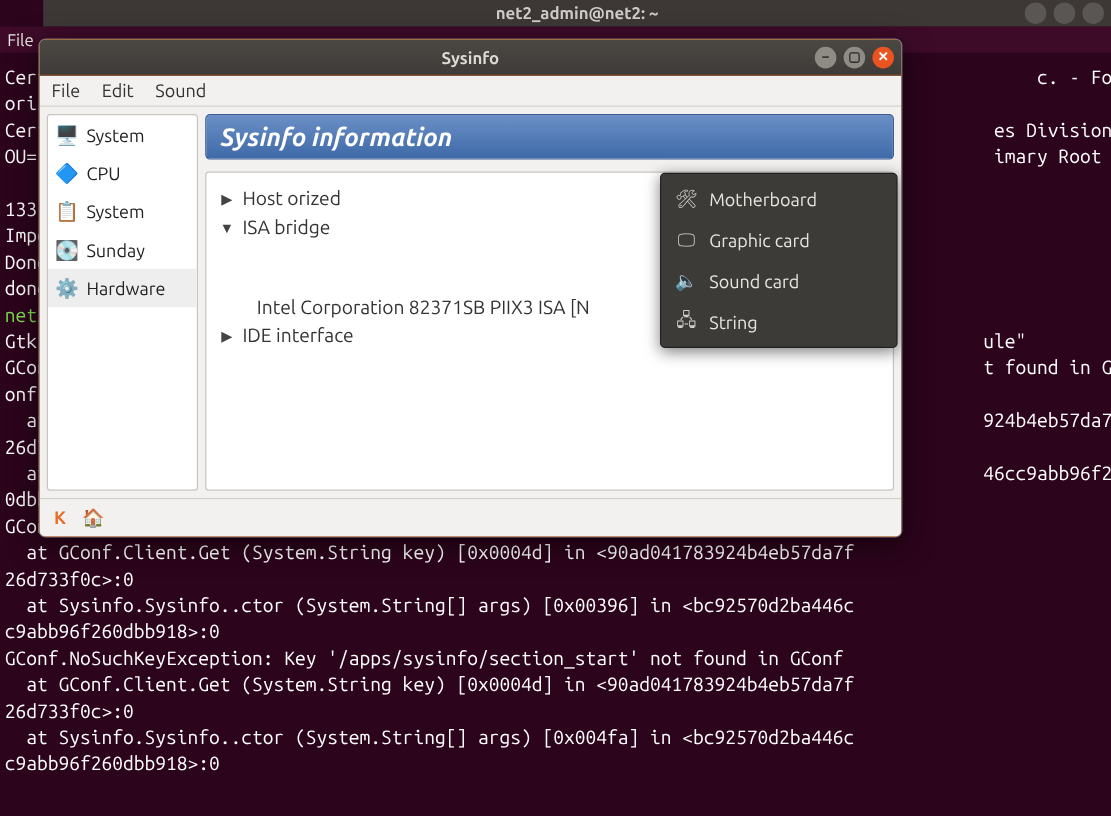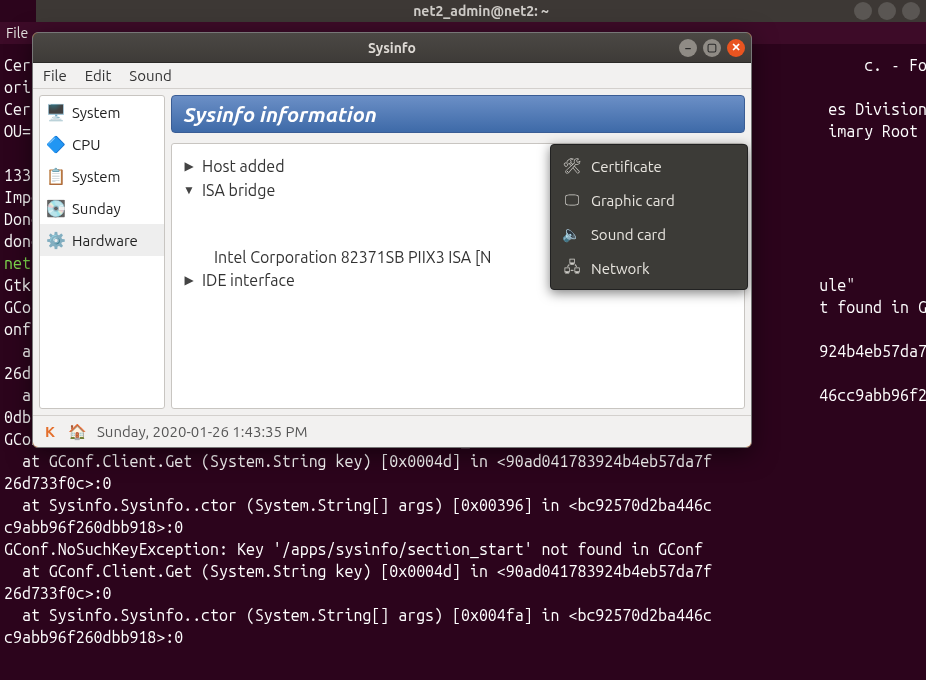--- a/index.html
+++ b/index.html
@@ -303,53 +303,52 @@
       <div class="side-item selected">
         <span class="side-icon">⚙️</span>
         <span>Hardware</span>
       </div>
     </div>
     <div class="si-main">
       <div class="si-main-title">Sysinfo information</div>
       <div class="si-main-content">
         <div class="tree-row">
           <span class="arrow">▶</span>
-          <span>Host added</span>
+          <span>Host orized</span>
         </div>
         <div class="tree-row">
           <span class="arrow">▼</span>
           <span>ISA bridge</span>
         </div>
         <div class="tree-child">
           <span>Intel Corporation 82371SB PIIX3 ISA [N</span>
         </div>
         <div class="tree-row">
           <span class="arrow">▶</span>
           <span>IDE interface</span>
         </div>
 
         <div class="context-menu">
           <div class="ctx-item">
             <span class="ctx-icon">🛠</span>
-            <span>Certificate</span>
+            <span>Motherboard</span>
           </div>
           <div class="ctx-item">
             <span class="ctx-icon">🖵</span>
             <span>Graphic card</span>
           </div>
           <div class="ctx-item">
             <span class="ctx-icon">🔈</span>
             <span>Sound card</span>
           </div>
           <div class="ctx-item">
             <span class="ctx-icon">🖧</span>
-            <span>Network</span>
+            <span>String</span>
           </div>
         </div>
       </div>
     </div>
   </div>
   <div class="si-statusbar">
     <span class="status-icon" style="color:#e46f2c;font-weight:bold;">K</span>
     <span class="status-icon">🏠</span>
-    <span>Sunday, 2020-01-26 1:43:35 PM</span>
   </div>
 </div>
 
 </body></html>

